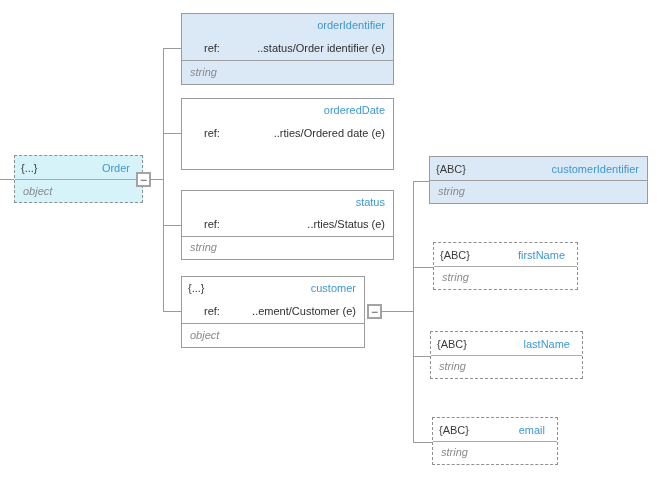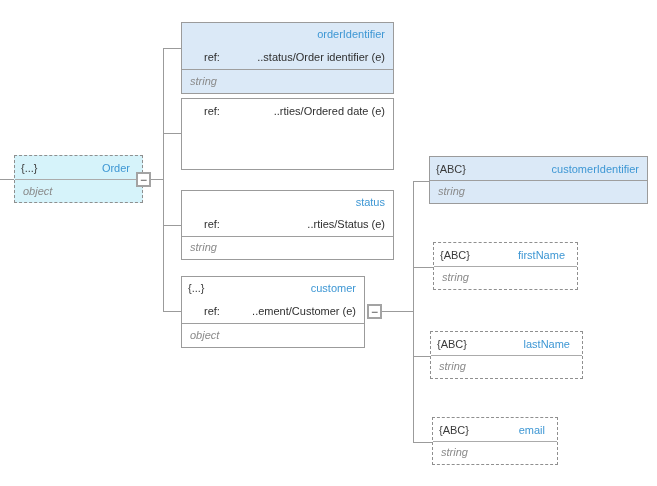--- a/index.html
+++ b/index.html
@@ -75,32 +75,35 @@
 
   <div class="node root dashed fill-cyan" style="left:14px; top:155px; width:129px; height:48px;">
     <div class="name-row">
       <span class="kind">{...}</span>
       <span class="nname">Order</span>
     </div>
     <div class="type-row">object</div>
   </div>
   <div class="expander" style="left:136px; top:172px;">−</div>
 
-  <div class="node fill-blue" style="left:181px; top:13px; width:213px; height:72px;margin-top:9px;">
+  <div class="node fill-blue" style="left:181px; top:13px; width:213px; height:72px;">
     <div class="name-row">
       <span class="nname">orderIdentifier</span>
     </div>
     <div class="ref-row">
       <span class="ref-label">ref:</span>
       <span class="ref-value">..status/Order identifier (e)</span>
     </div>
     <div class="type-row">string</div>
   </div>
 
   <div class="node" style="left:181px; top:98px; width:213px; height:72px;">
+    <div class="name-row">
+      <span class="nname">orderedDate</span>
+    </div>
     <div class="ref-row">
       <span class="ref-label">ref:</span>
       <span class="ref-value">..rties/Ordered date (e)</span>
     </div>
   </div>
 
   <div class="node" style="left:181px; top:190px; width:213px; height:70px;">
     <div class="name-row" style="height:21px;">
       <span class="nname">status</span>
     </div>

